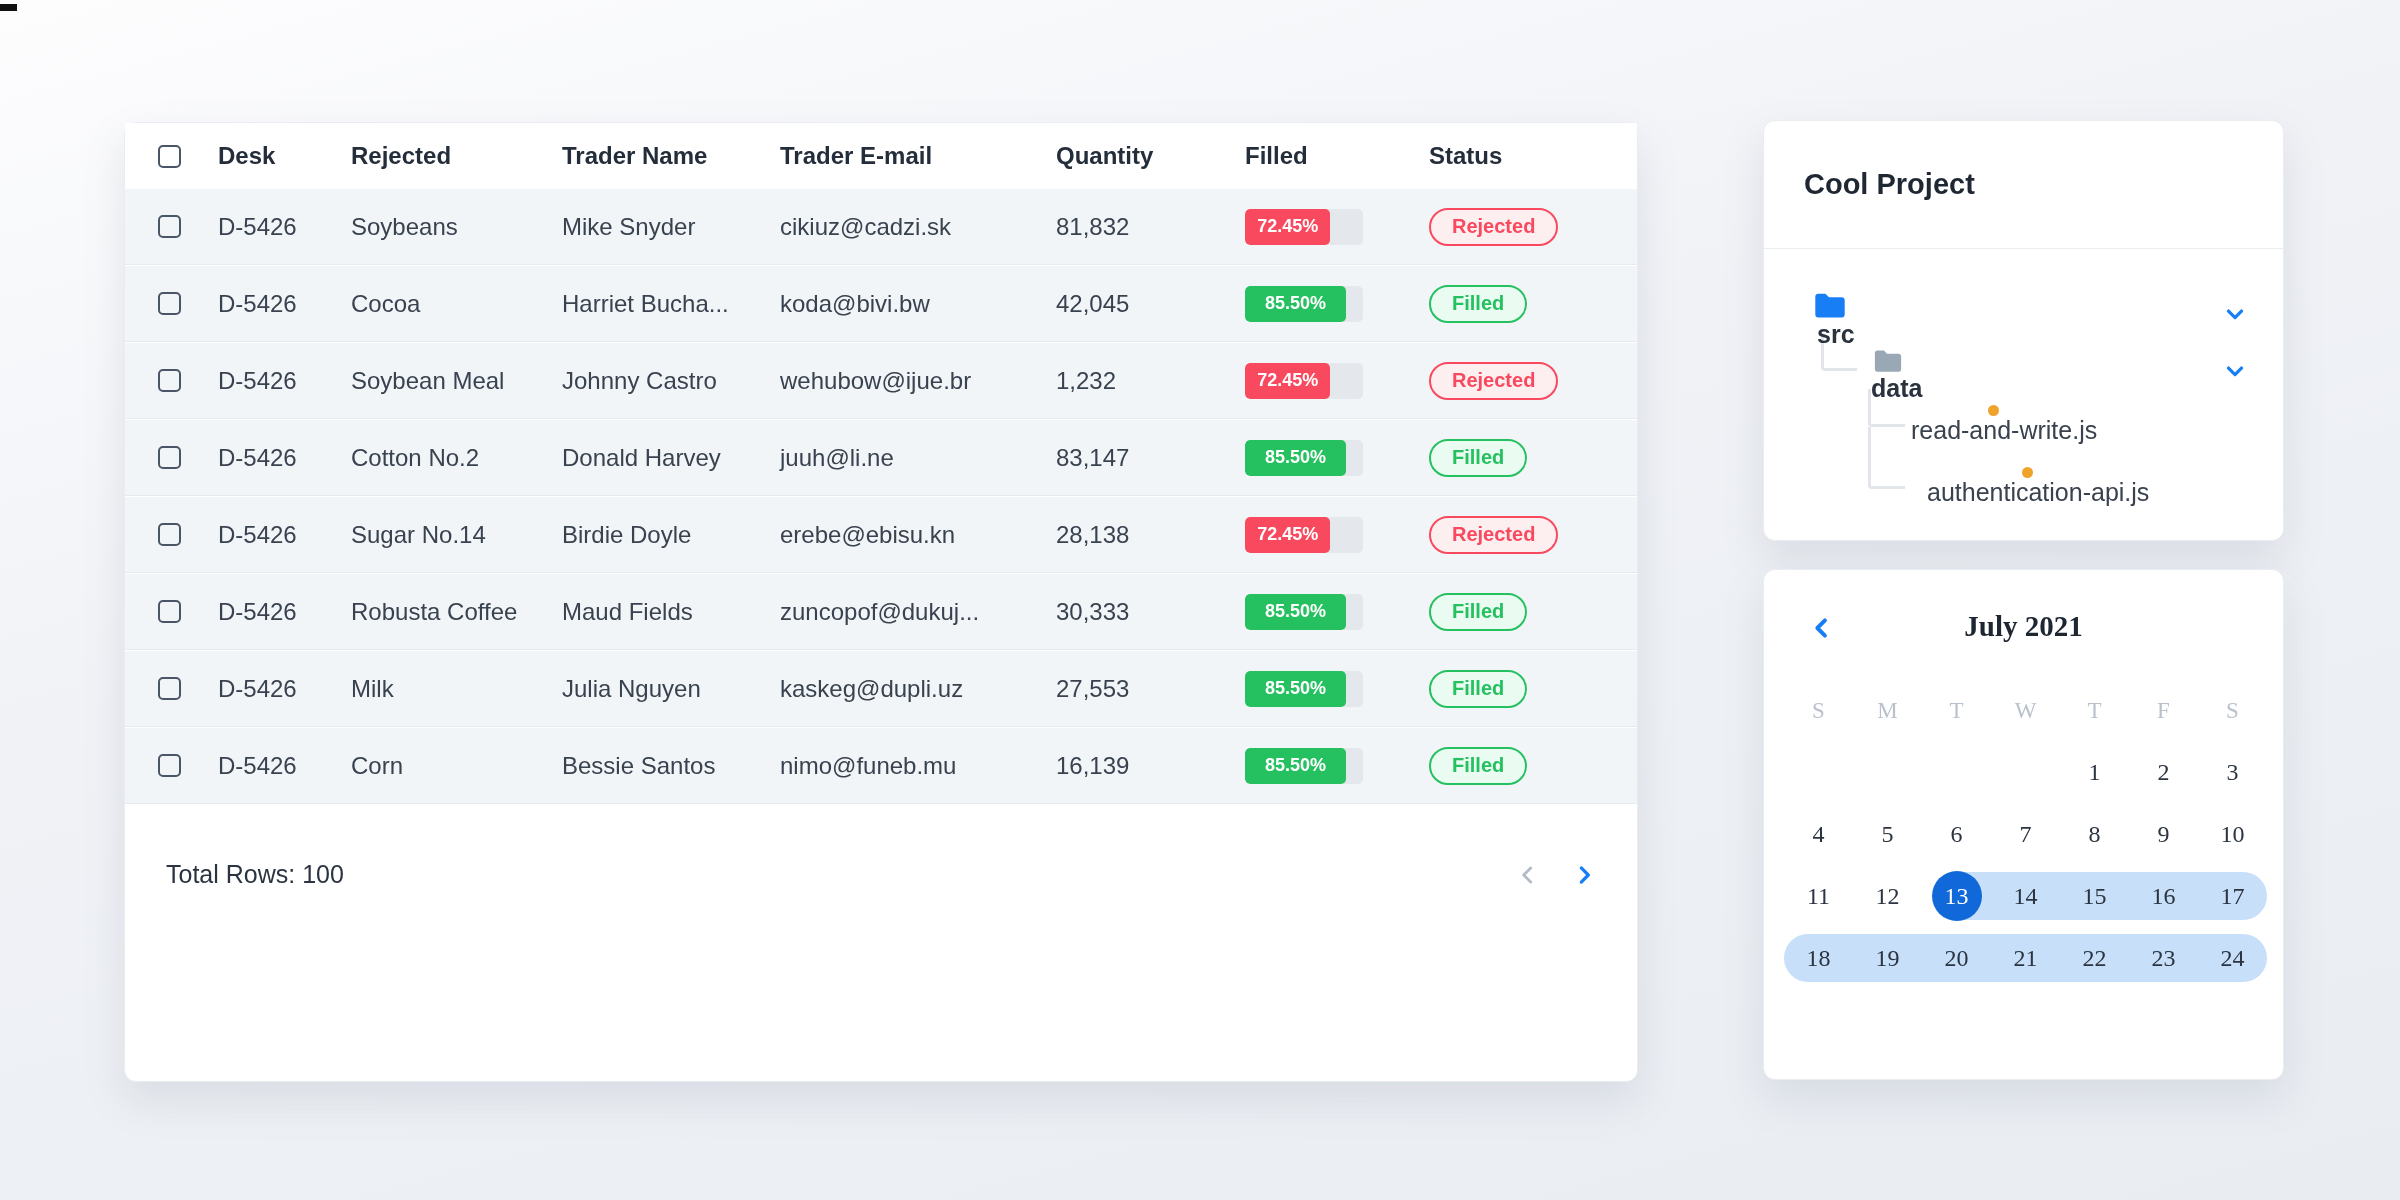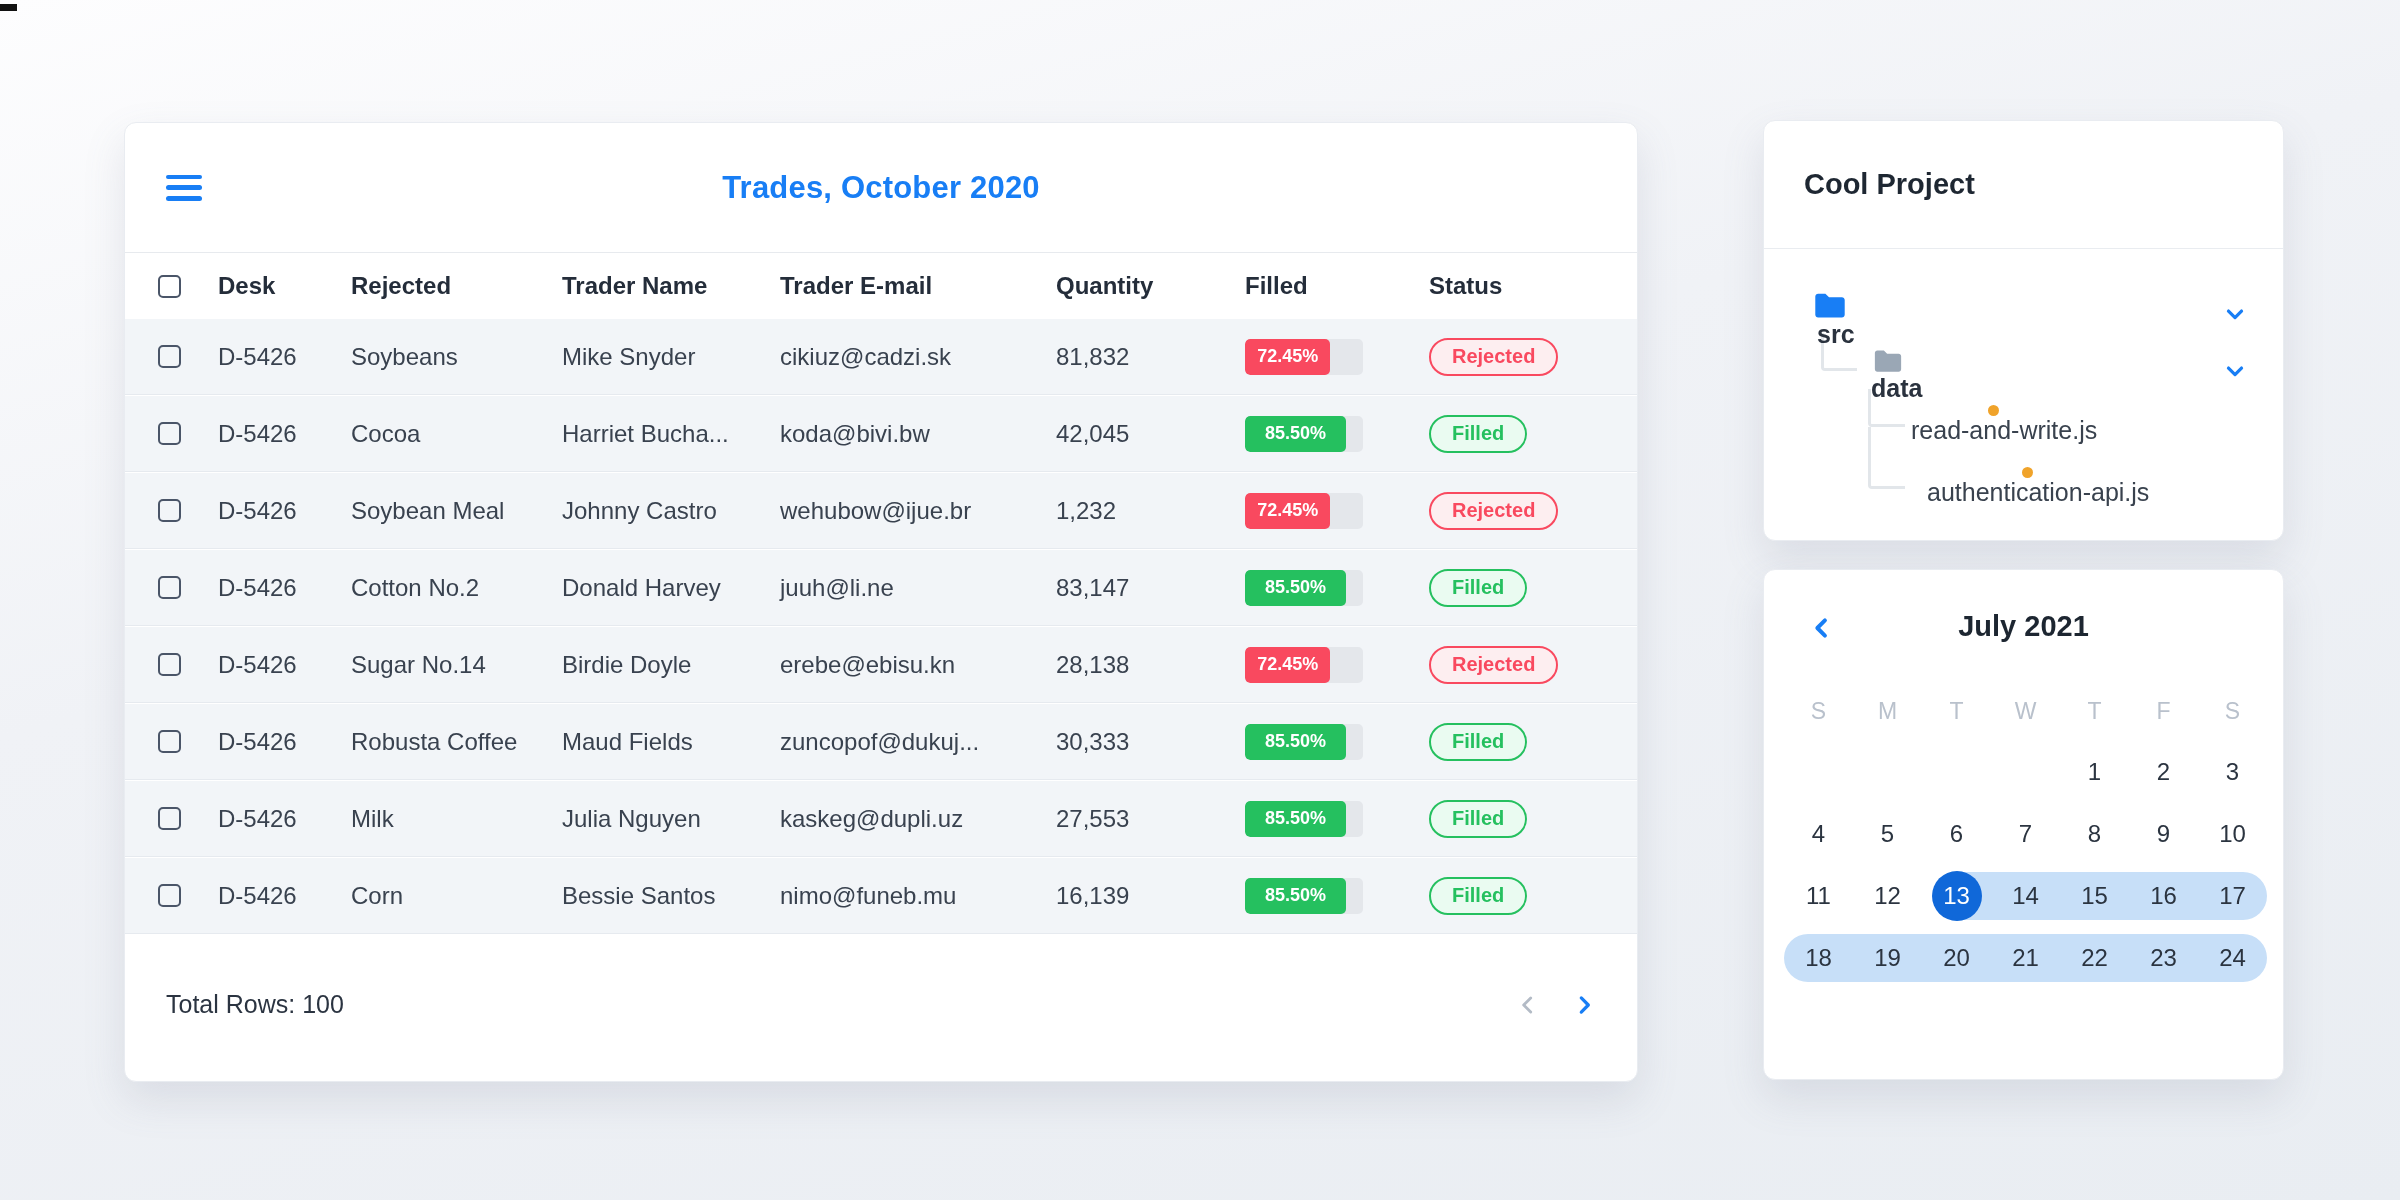--- a/index.html
+++ b/index.html
@@ -59,49 +59,41 @@
   .pc-title{font-size:29px;font-weight:bold;color:#1e2732;}
   .tree{position:absolute;left:0;top:128px;right:0;bottom:0;}
   .tree-row{position:absolute;height:44px;display:flex;align-items:center;flex-direction:column;}
   .tree-label{font-size:25px;color:#2a323e;}
   .tree-label.bold{font-weight:bold;}
   .tree-label.file{color:#39424e;font-weight:normal;}
   .connector{position:absolute;border-left:3px solid var(--connector);border-bottom:3px solid var(--connector);border-bottom-left-radius:4px;}
   .dot{width:11px;height:11px;border-radius:50%;background:var(--orange);}
   .tree-chevron{position:absolute;left:458px;width:26px;height:26px;background:none;border:none;cursor:pointer;display:flex;align-items:center;justify-content:center;}
   
-  .calendar-card{left:1763px;top:569px;width:521px;height:511px;}
+  .calendar-card{left:1763px;top:569px;width:521px;height:511px;font-family:Liberation Serif, serif;}
   .cal-header{position:relative;height:116px;}
   .cal-prev{position:absolute;left:40px;top:40px;width:36px;height:36px;background:none;border:none;cursor:pointer;display:flex;align-items:center;justify-content:center;}
   .cal-title{position:absolute;left:0;right:0;top:40px;text-align:center;font-size:29px;font-weight:bold;color:#1d2631;}
   .cal-dow{position:absolute;left:20px;top:120px;width:483px;height:42px;display:flex;}
   .dow-cell{width:69px;display:flex;align-items:center;justify-content:center;font-size:23px;color:var(--muted);}
   .cal-grid{position:absolute;left:20px;top:171px;width:483px;}
   .cal-week{position:relative;height:62px;display:flex;}
   .band{position:absolute;top:7px;height:48px;border-radius:24px;background:var(--band);}
   .cal-cell{position:relative;width:69px;display:flex;align-items:center;justify-content:center;font-size:24px;color:#2b3440;cursor:default;}
   .cal-cell[data-interactable="true"]{cursor:pointer;}
   .cal-cell span{position:relative;z-index:2;}
   .cal-cell.sel span{color:#fff;}
   .day-circle{position:absolute;left:50%;top:50%;width:50px;height:50px;margin:-25px 0 0 -25px;border-radius:50%;background:var(--circle);z-index:1;}
 </style>
 </head>
 <body>
 
 <div class="artifact" data-interactable="false"></div>
 
 <div class="card trades-card" data-interactable="false">
-  <div class="title-bar" data-interactable="false">
-    <button class="hamburger" data-interactable="true" aria-label="menu">
-      <span></span>
-        <span></span>
-        <span></span>
-    </button>
-    <h1 class="trades-title" data-interactable="false">Trades, October 2020</h1>
-  </div>
 
   <div class="rowgrid thead" data-interactable="false">
     <div>
         <div class="checkbox" data-interactable="true"></div>
       </div>
     <div data-interactable="false">Desk</div>
     <div data-interactable="false">Rejected</div>
     <div data-interactable="false">Trader Name</div>
     <div data-interactable="false">Trader E-mail</div>
     <div data-interactable="false">Quantity</div>

